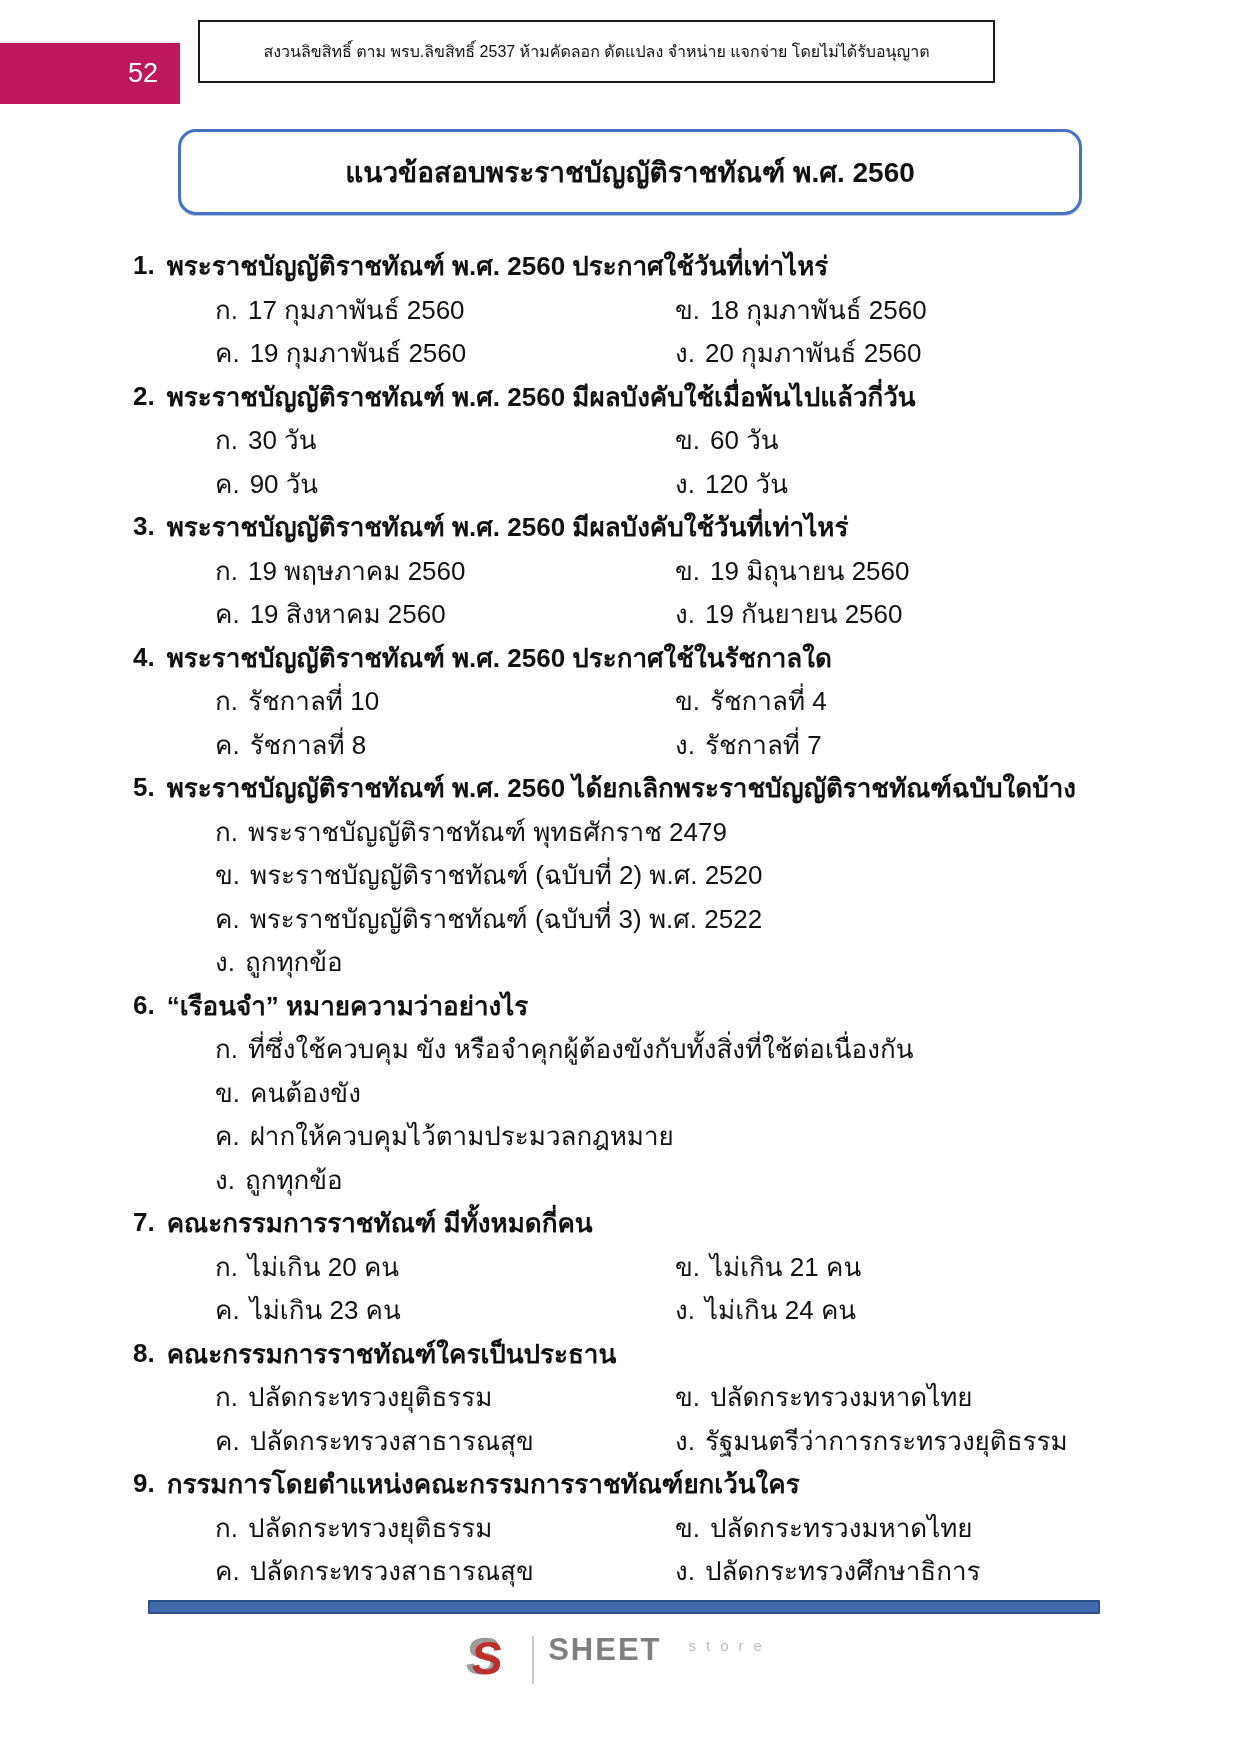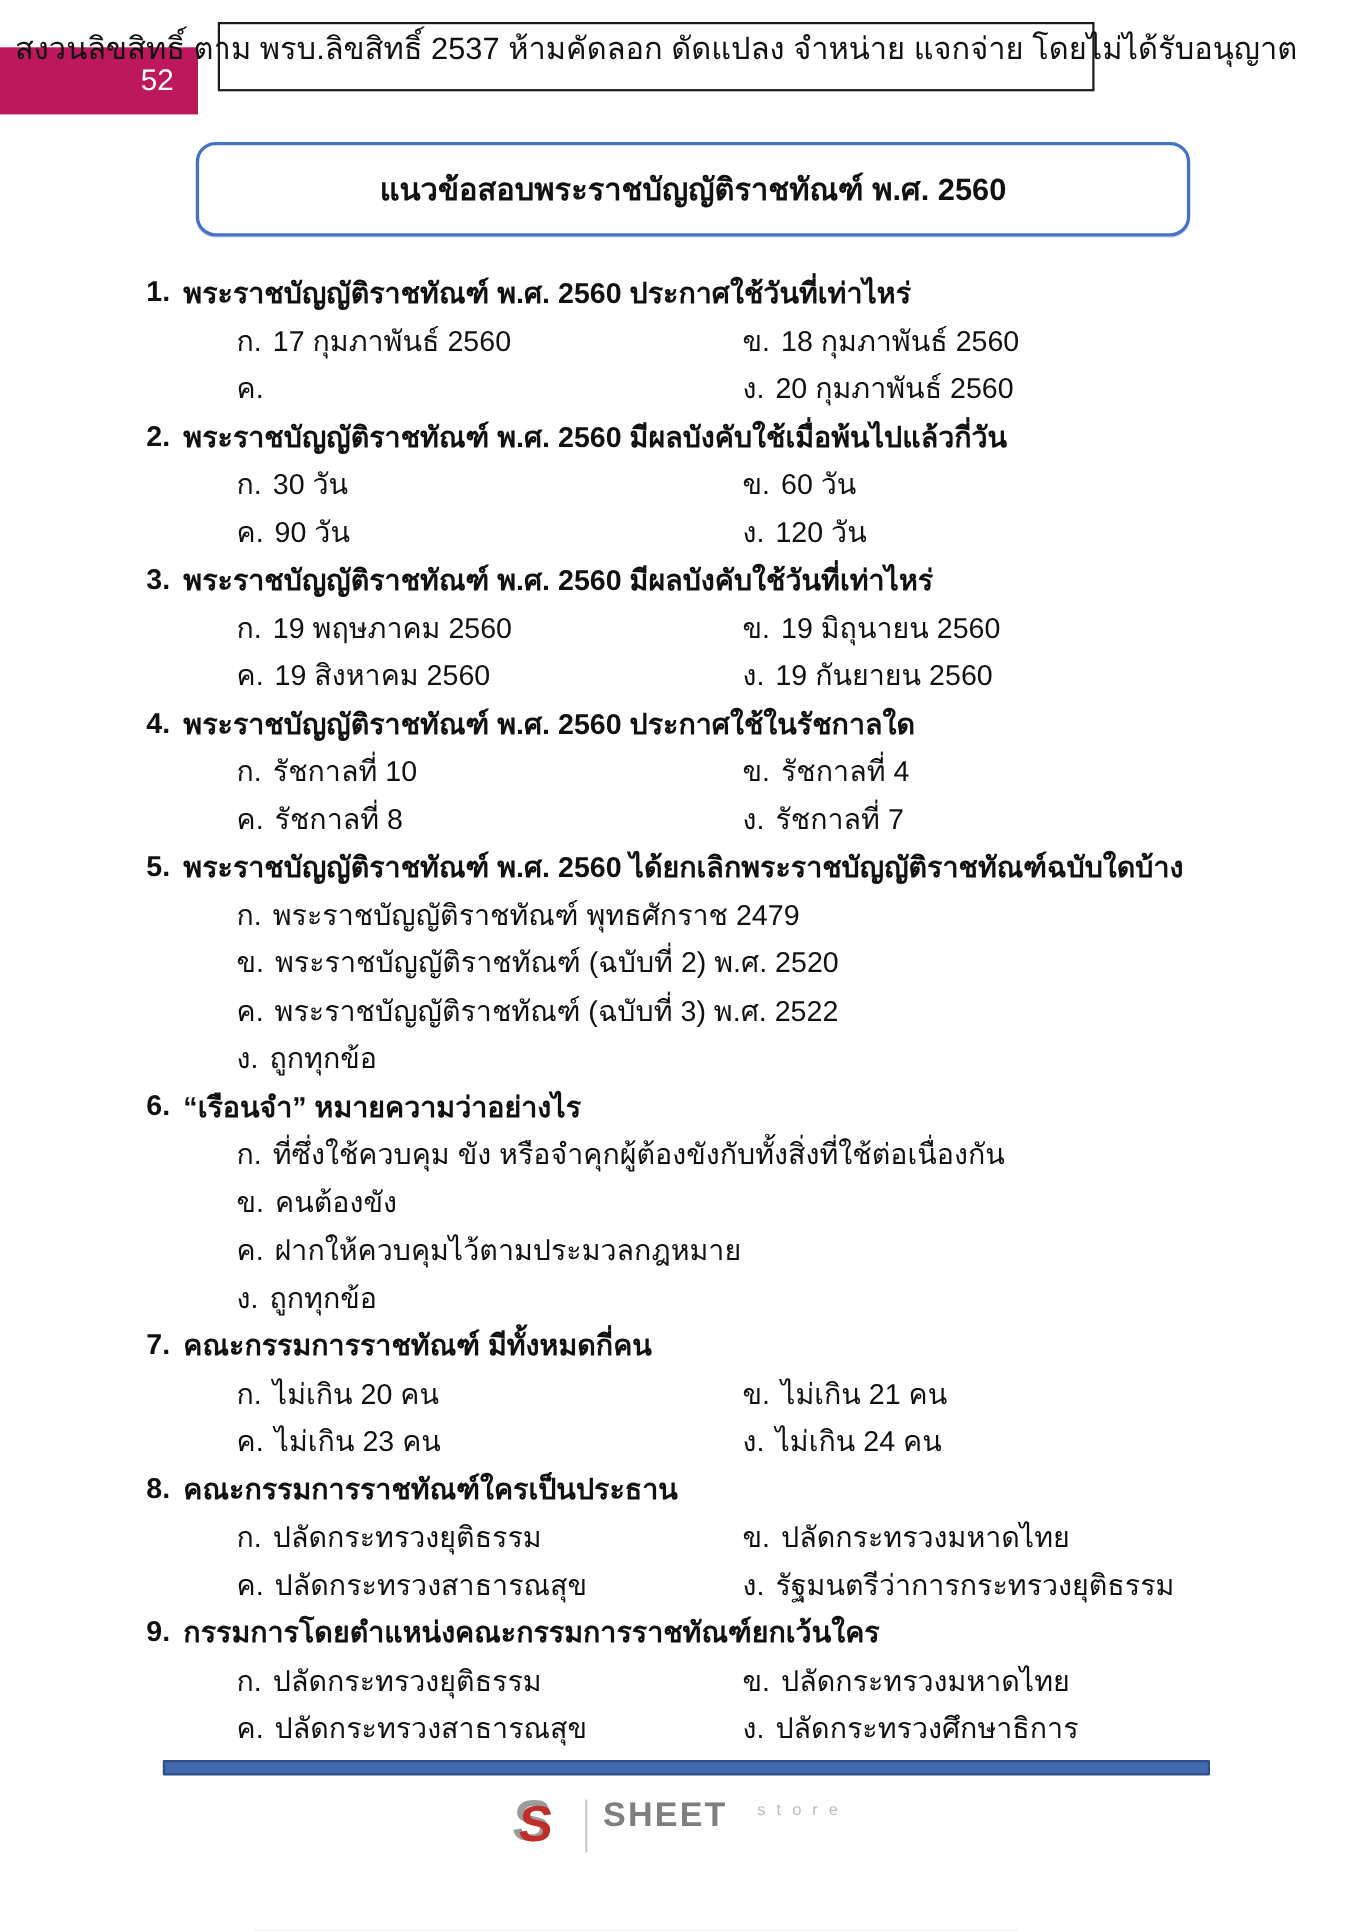--- a/index.html
+++ b/index.html
@@ -17,22 +17,22 @@
     position:absolute;left:0;top:43px;width:180px;height:61px;
     background:#be185d;color:#ffffff;
     display:flex;align-items:center;justify-content:flex-end;
     padding-right:22px;box-sizing:border-box;
     font-size:27px;
   }
   
   .copyright-box{
     position:absolute;left:198px;top:20px;width:797px;height:63px;
     border:2.5px solid #1a1a1a;background:#ffffff;box-sizing:border-box;
-    display:flex;align-items:flex-start;justify-content:center;
-    font-size:28px;white-space:nowrap;
+    display:flex;align-items:center;justify-content:center;
+    font-size:16px;white-space:nowrap;
   }
   
   .title-box{
     position:absolute;left:149px;top:129px;width:904px;height:86px;
     border:3.5px solid #4472C4;border-radius:18px;box-sizing:border-box;
     display:flex;align-items:center;justify-content:center;
     font-size:28px;font-weight:bold;
     box-shadow:0 1px 0 #b9c8e4;
     margin-left:29px;
   }
@@ -101,20 +101,21 @@
         <div class="opt">
             <span class="opt-label">ก.</span>
             <span>17 กุมภาพันธ์ 2560</span>
           </div>
         <div class="opt">
             <span class="opt-label">ข.</span>
             <span>18 กุมภาพันธ์ 2560</span>
           </div>
         <div class="opt">
             <span class="opt-label">ค.</span>
+            <span>19 กุมภาพันธ์ 2560</span>
           </div>
         <div class="opt">
             <span class="opt-label">ง.</span>
             <span>20 กุมภาพันธ์ 2560</span>
           </div>
       </div>
     </div>
 
     <div>
       <div class="qline q-heading">

